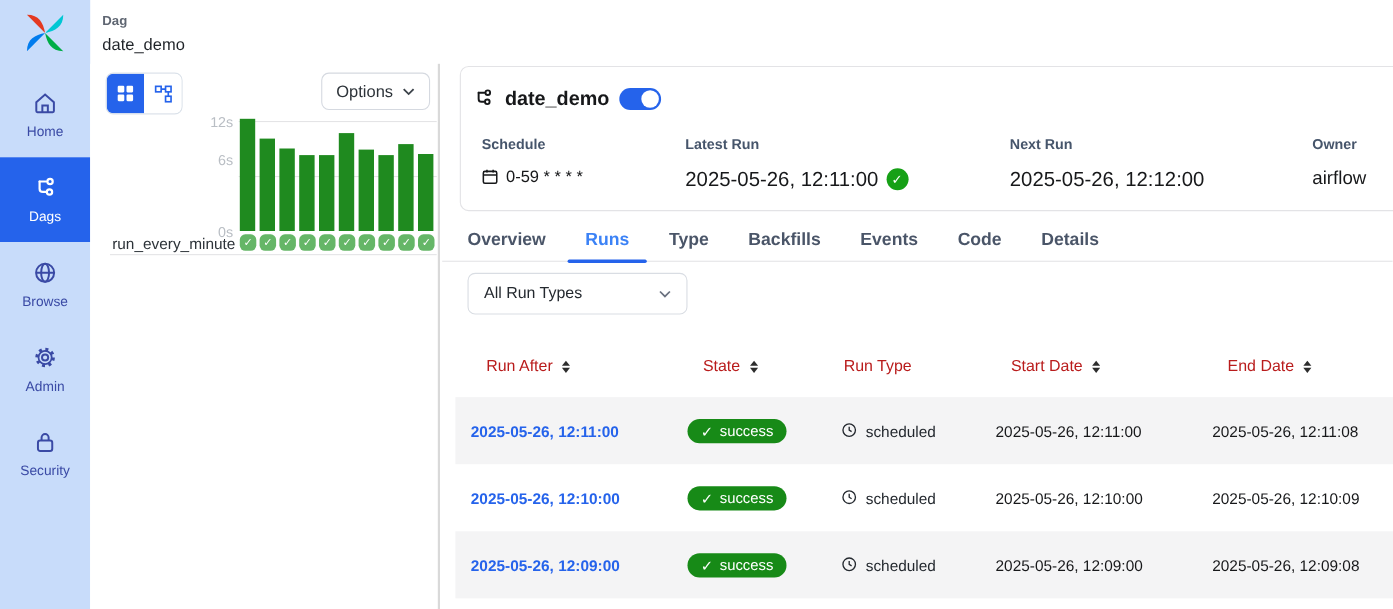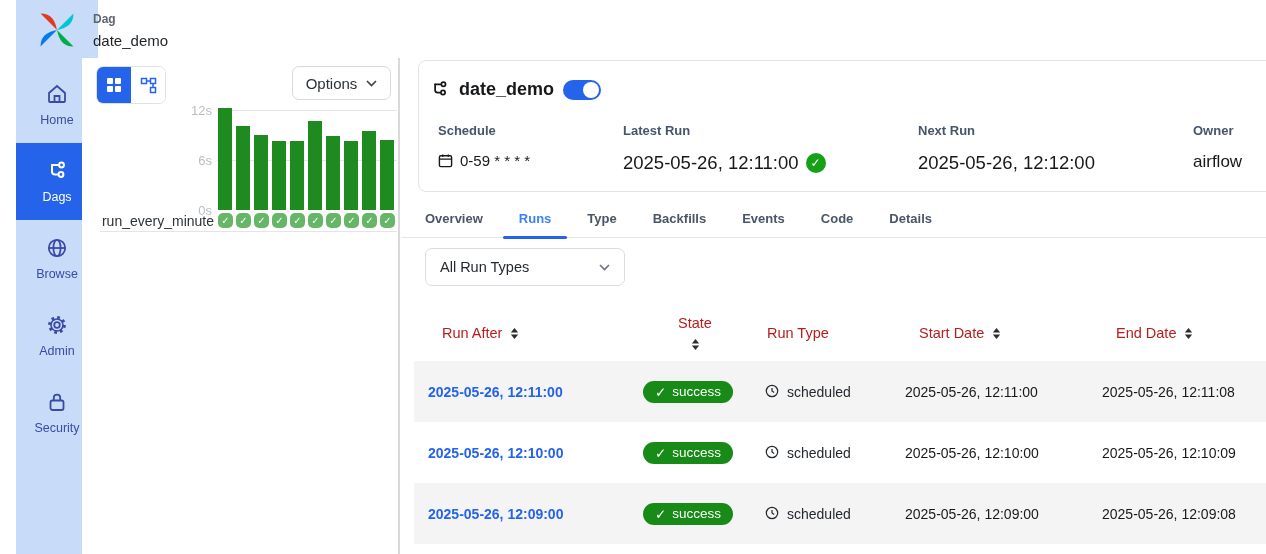--- a/index.html
+++ b/index.html
@@ -1,20 +1,20 @@
 <!DOCTYPE html>
 <html><head>
 <meta charset="utf-8">
 <style>
   * { margin:0; padding:0; box-sizing:border-box; }
   html,body { width:1266px; height:554px; overflow:hidden; background:#fff;
               font-family:"Liberation Sans", sans-serif; color:#1c1c1e; }
 
   
-  .sidebar { position:absolute; left:16px; top:0; width:82px; height:554px; background:#c8dcfa; }
+  .sidebar { position:absolute; left:0; top:0; width:82px; height:554px; background:#c8dcfa; }
   .logo-wrap { height:66px; display:flex; align-items:flex-start; justify-content:center; padding-top:8px; }
   .nav-item { height:77px; display:flex; flex-direction:column; align-items:center; justify-content:center;
               gap:7px; color:#3a4aa5; cursor:pointer; }
   .nav-item .nav-label { font-size:12.5px; }
   .nav-item.active { background:#2563eb; color:#ffffff; }
   .nav-item svg { display:block; }
 
   
   .page-header { position:absolute; left:93px; top:12px; }
   .crumb { font-size:12px; font-weight:bold; color:#5f6672; }
@@ -53,41 +53,41 @@
   .toggle .knob { position:absolute; right:2px; top:2px; width:16px; height:16px; border-radius:50%; background:#fff; }
   .stat { position:absolute; top:62px; }
   .stat-label { font-size:13px; font-weight:bold; color:#46556b; }
   .stat-value { margin-top:14px; font-size:15px; color:#17181a; display:flex; align-items:center; gap:7px; }
   .stat-value.big { font-size:18.5px; }
   .check-circle { width:20px; height:20px; border-radius:50%; background:#16a016; color:#fff; font-size:12px;
                   display:flex; align-items:center; justify-content:center; }
 
   .tabs { position:absolute; left:0; top:142px; width:864px; height:38px; border-bottom:1px solid #e4e4e7;
           display:flex; padding-left:7px; gap:4px; }
-  .tab { position:relative; padding:0 16px; display:flex; align-items:center; font-size:13px; font-weight:bold;
+  .tab { position:relative; padding:0 16px; display:flex; align-items:center; font-size:16px; font-weight:bold;
          color:#4a5568; cursor:pointer; }
   .tab.active { color:#3b82f6; }
   .tab.active::after { content:""; position:absolute; left:0; right:0; bottom:-2px; height:3px;
                        background:#2563eb; border-radius:2px; }
 
   .filters { position:absolute; left:23px; top:190px; display:flex; gap:10px; }
   .select { height:38px; border:1px solid #d9dde3; border-radius:7px; background:#fff; display:flex;
             align-items:center; justify-content:space-between; padding:0 14px; font-size:14.5px; color:#24292f;
             cursor:pointer; }
   .select.states { width:180px; }
   .select.runtypes { width:200px; }
 
   
   .runs-table { position:absolute; left:12px; top:247px; width:864px; }
   .thead { display:flex; height:56px; align-items:center; }
   .tr { display:flex; height:61px; align-items:center; }
   .tr.striped { background:#f4f4f5; }
   .th { font-size:14.5px; font-weight:500; color:#b91c1c; display:flex; align-items:center; gap:7px; padding-left:28px; }
   .td { font-size:14px; color:#17181a; display:flex; align-items:center; padding-left:14px; }
-  .c0 { width:197px; } .c1 { width:140px;flex-direction:column; } .c2 { width:140px; } .c3 { width:197px; } .c4 { width:190px; }
+  .c0 { width:197px; } .c1 { width:140px; } .c2 { width:140px; } .c3 { width:197px; } .c4 { width:190px; }
   .th.c2 { padding-left:16px; }
   .run-link { color:#2563eb; font-weight:bold; font-size:14px; cursor:pointer; }
   .badge { background:#178a17; color:#fff; font-size:13.5px; border-radius:12px; padding:3px 12px;
            display:flex; align-items:center; gap:6px; }
   .runtype-cell { display:flex; gap:8px; color:#24292f; }
   .sort-icon { display:inline-flex; cursor:pointer; }
 </style>
 </head>
 <body>
 
@@ -173,21 +173,21 @@
   </div>
 
   <div class="options-btn">
     <span>Options</span>
     <svg width="11" height="7" viewBox="0 0 11 7" fill="none" stroke="#3c434a" stroke-width="1.7">
         <path d="M1 1 L5.5 5.5 L10 1"></path>
       </svg>
   </div>
 
   <span class="ytick" style="left:86px; top:45px;">12s</span>
-  <span class="ytick" style="left:86px; top:95px;">6s</span>
+  <span class="ytick" style="left:86px; top:80px;">6s</span>
   <span class="ytick" style="left:86px; top:145px;">0s</span>
   <div class="gridline" style="top:52px;"></div>
   <div class="gridline" style="top:102px;"></div>
   <div class="bars">
       <div class="bar" style="height: 102px; background: rgb(31, 138, 31);"></div>
       <div class="bar" style="height: 84px; background: rgb(31, 138, 31);"></div>
       <div class="bar" style="height: 75px; background: rgb(31, 138, 31);"></div>
       <div class="bar" style="height: 69px; background: rgb(31, 138, 31);"></div>
       <div class="bar" style="height: 69px; background: rgb(31, 138, 31);"></div>
       <div class="bar" style="height: 89px; background: rgb(31, 138, 31);"></div>

